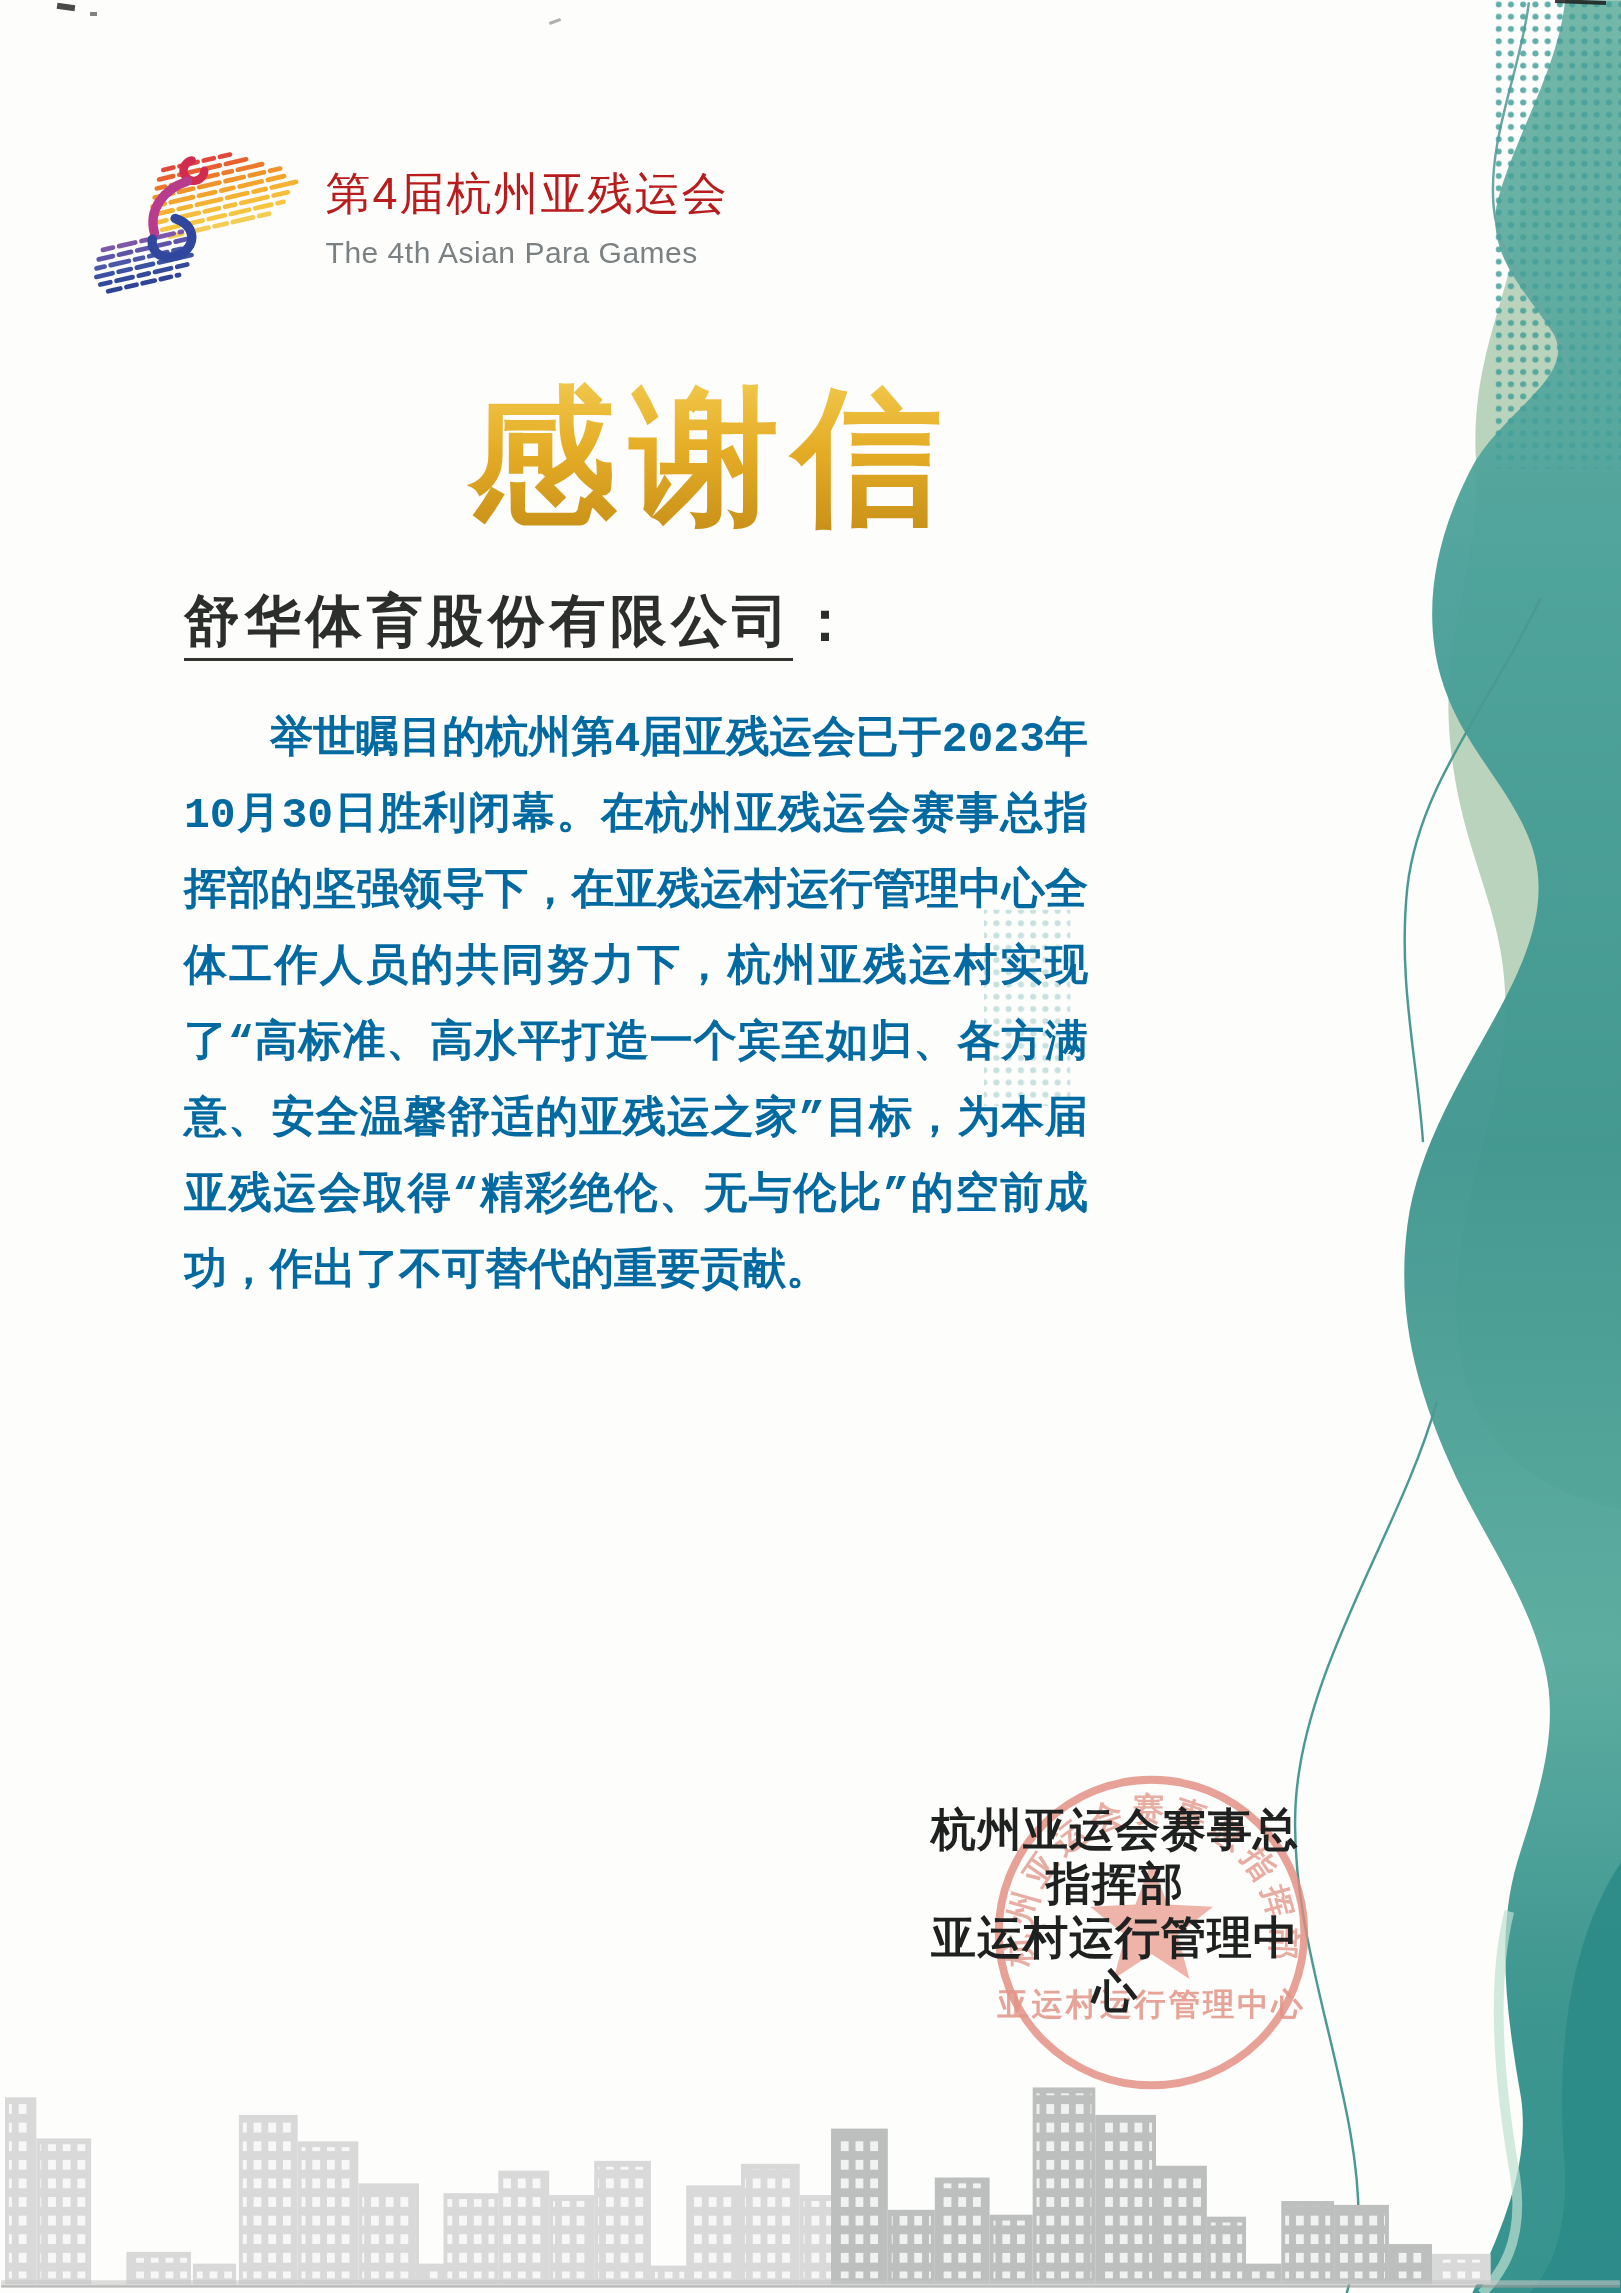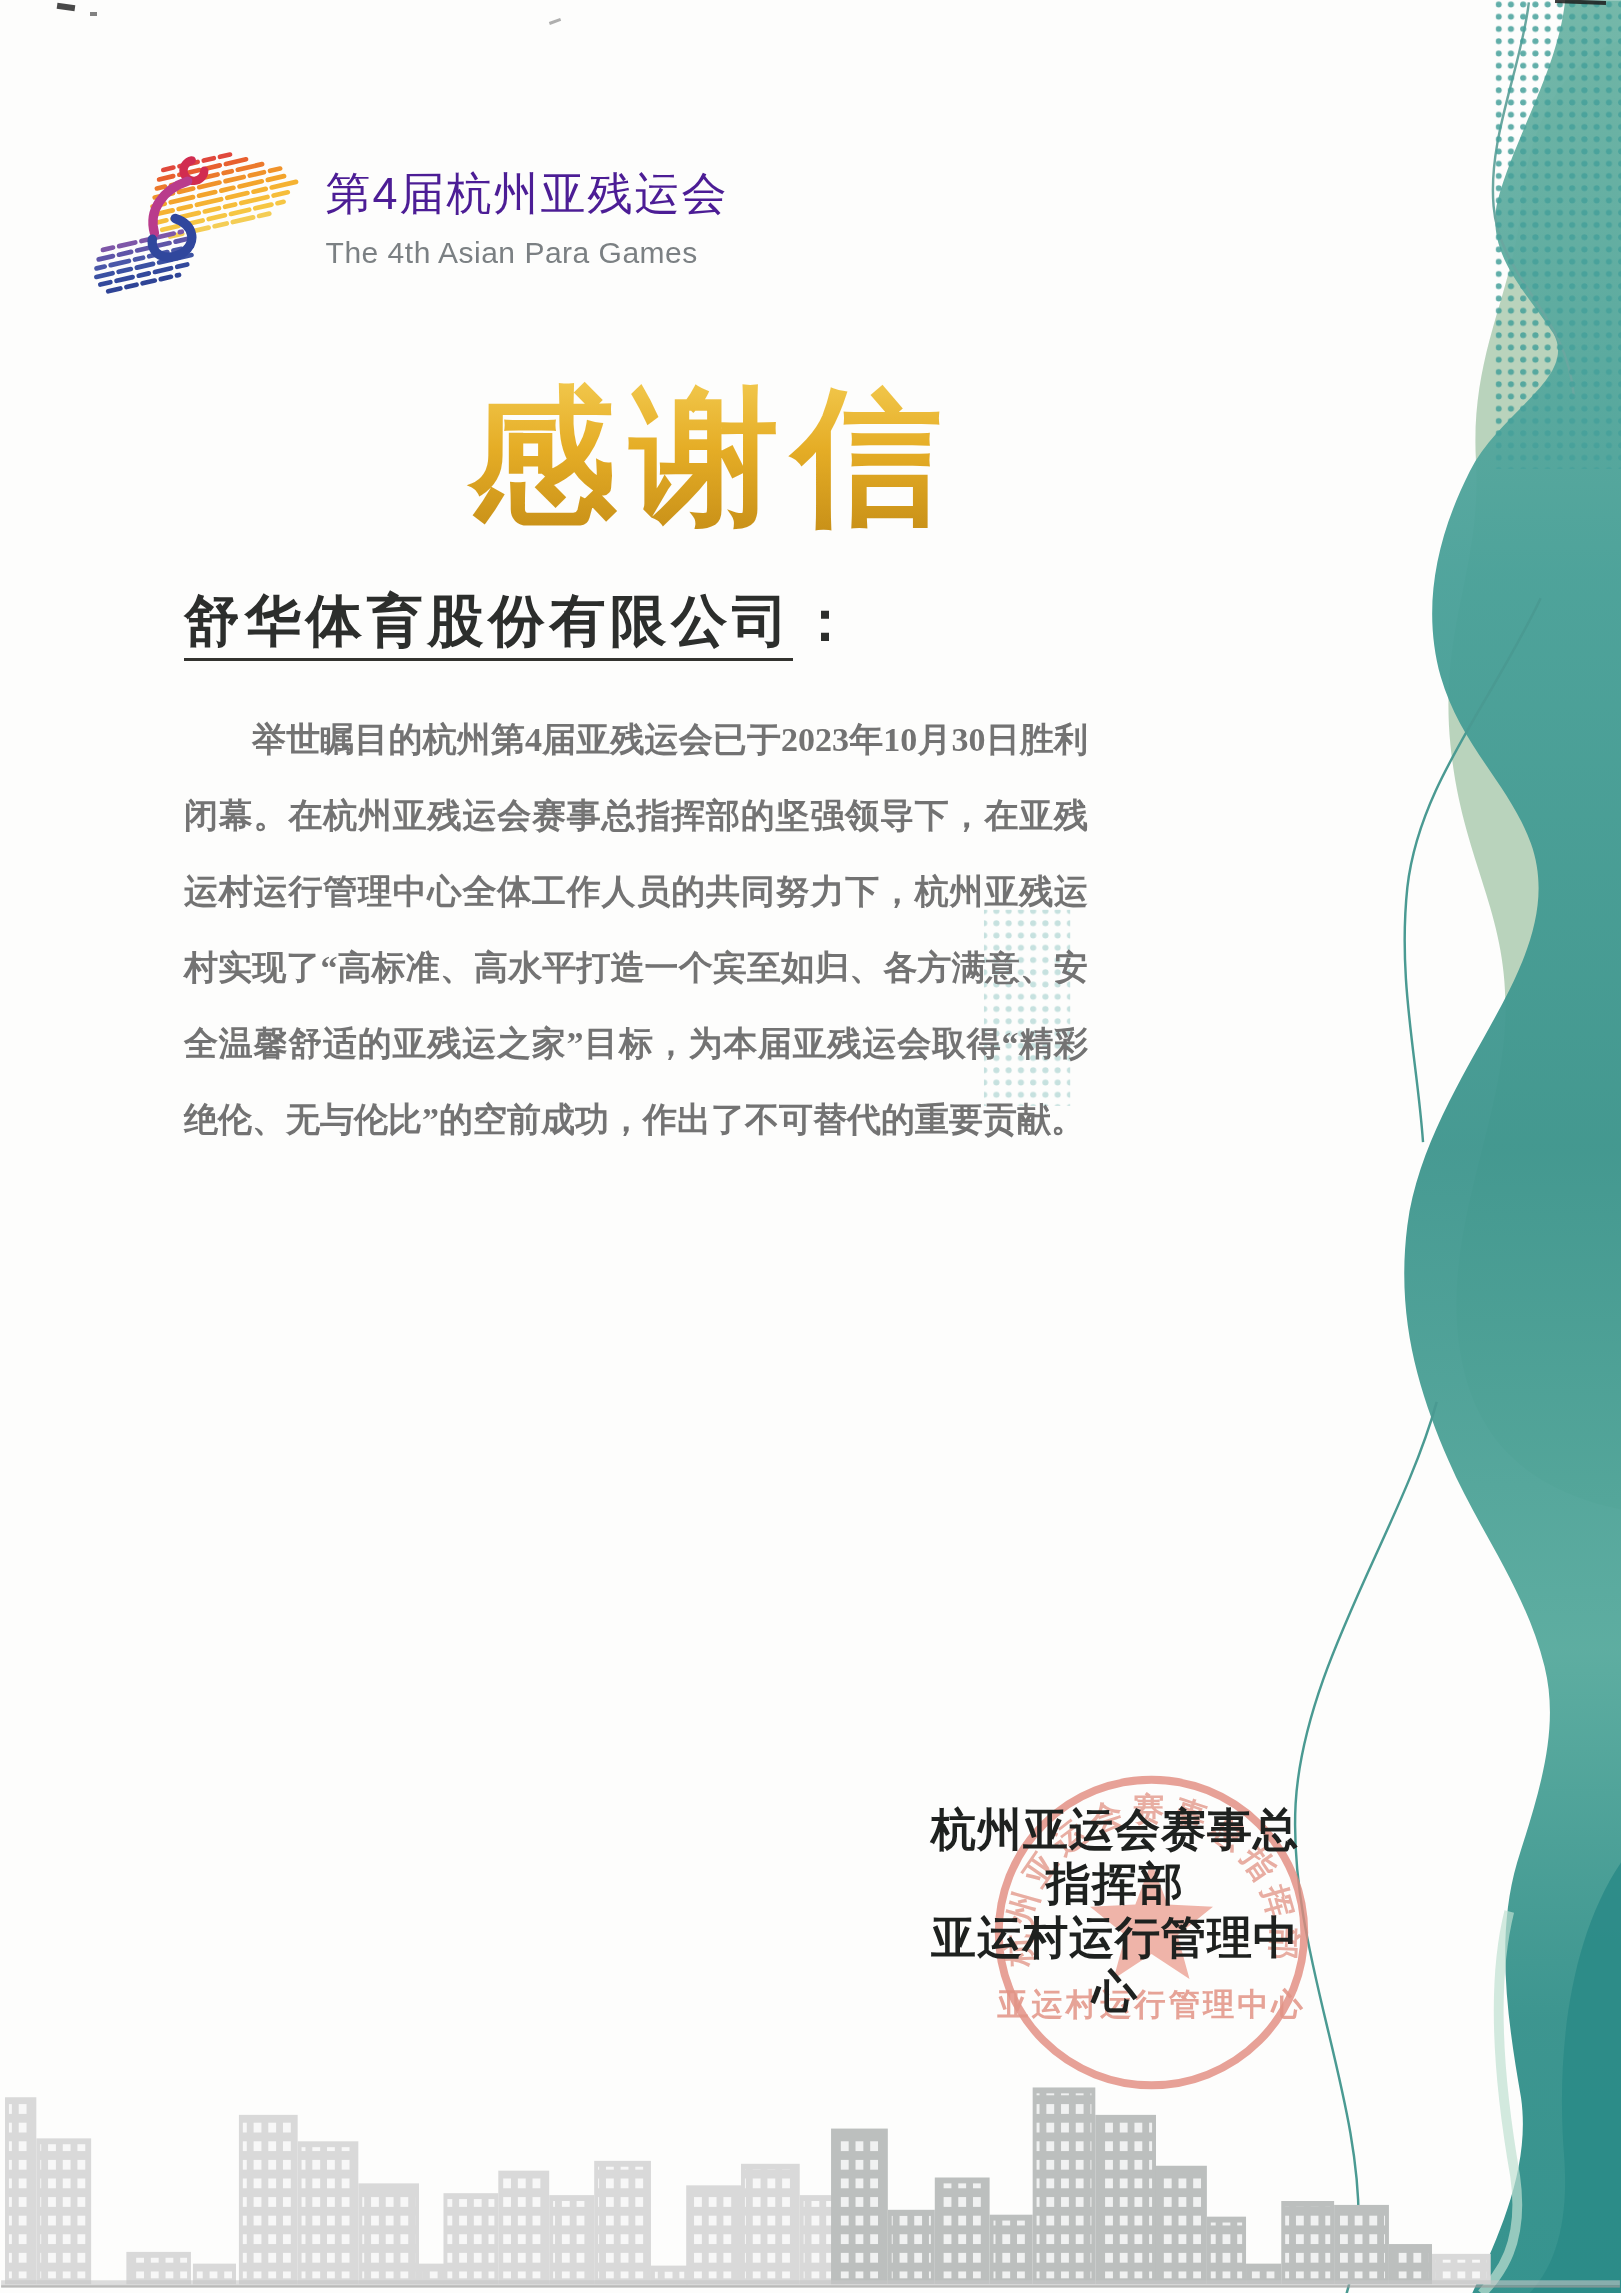--- a/index.html
+++ b/index.html
@@ -7,21 +7,21 @@
     width:1621px;height:2294px;position:relative;overflow:hidden;
     background:#fdfdfc;
     font-family:"Liberation Serif","DejaVu Serif",serif;
   }
   
   .logo-wrap{position:absolute;left:88px;top:145px;display:flex;align-items:center;}
   .logo-emblem{width:218px;height:149px;flex:0 0 auto;}
   .logo-text{margin-left:19.6px;}
   .logo-cn{
     font-family:"Liberation Sans","DejaVu Sans",sans-serif;
-    font-size:45px;color:#4c1d95;letter-spacing:2px;line-height:51px;font-weight:500;
+    font-size:45px;color:#b91c1c;letter-spacing:2px;line-height:51px;font-weight:500;
   }
   .logo-en{
     font-family:"Liberation Sans","DejaVu Sans",sans-serif;
     font-size:30px;color:#7b8083;letter-spacing:0.5px;line-height:39px;margin-top:14px;
   }
   
   .letter-title{
     position:absolute;left:0;top:365px;width:1423px;text-align:center;
     font-size:149px;font-weight:700;letter-spacing:13.7px;line-height:186px;
     background:linear-gradient(180deg,#f4cd54 0%,#e5ad26 45%,#c28a15 100%);
@@ -30,22 +30,22 @@
   
   .recipient{
     position:absolute;left:184px;top:582px;
     font-size:56px;font-weight:700;color:#2c2e2c;letter-spacing:4.9px;line-height:78px;
   }
   .recipient .name{border-bottom:3.9px solid #33332f;padding-bottom:6px;}
   .recipient .colon{margin-left:3.9px;}
   
   .body-text{
     position:absolute;left:184px;top:702px;width:904px;
-    font-size:34px;line-height:76px;color:#737373;font-weight:600;
-    text-align:justify;text-justify:inter-ideograph;
+    font-size:43px;line-height:76px;color:#0369a1;font-weight:600;
+    text-align:justify;text-justify:inter-ideograph;font-family:Liberation Mono, monospace;
   }
   .body-text p{margin:0;text-indent:2em;}
   
   .signature{
     position:absolute;top:1803px;left:912px;width:406px;z-index:3;
     text-align:center;font-size:45px;font-weight:600;color:#1e211f;line-height:54px;
     letter-spacing:1px;
   }
   
   .seal{position:absolute;left:986px;top:1768px;width:331px;height:331px;z-index:2;}

